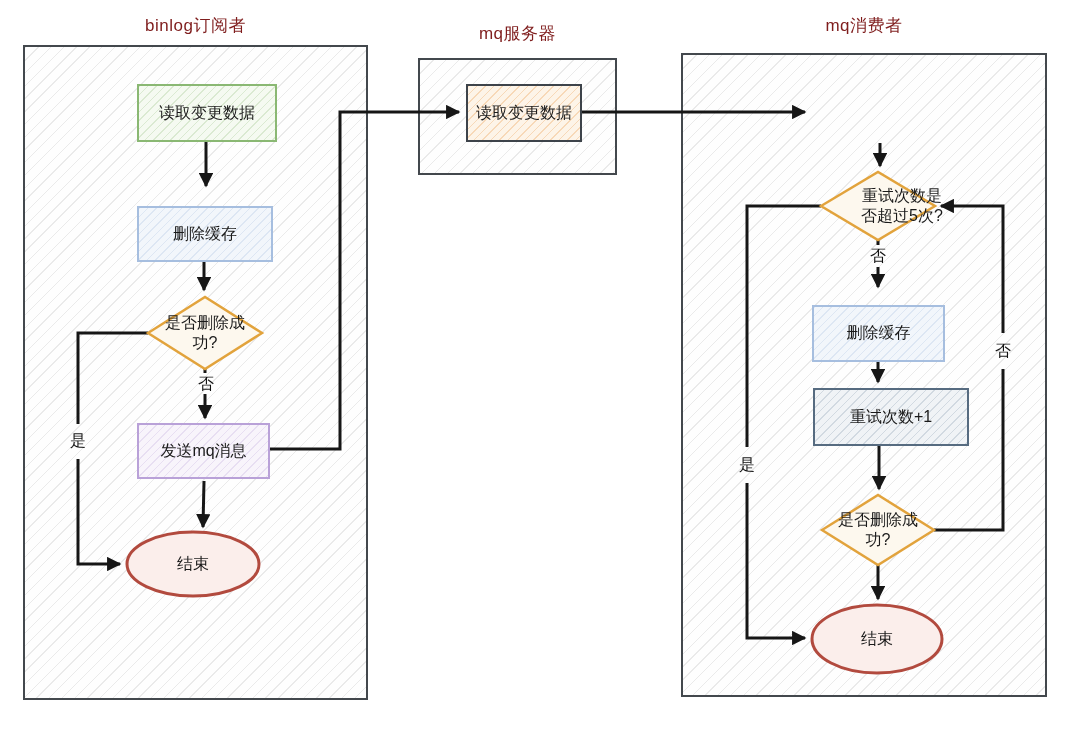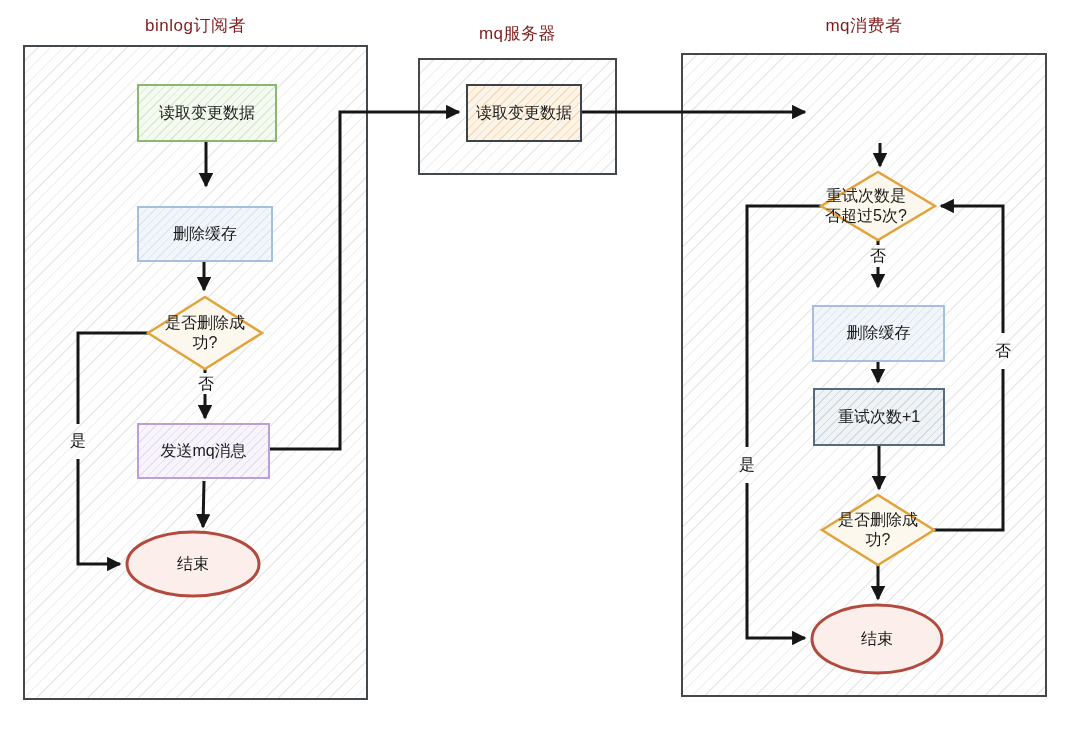--- a/index.html
+++ b/index.html
@@ -146,26 +146,26 @@
   </div>
   <div class="node box-purple" style="left:137px; top:423px; width:133px; height:56px;">
     <span>发送mq消息</span>
   </div>
   <div class="node box-storemq" style="left:466px; top:84px; width:116px; height:58px;">
     <span>读取变更数据</span>
   </div>
   <div class="node box-blue" style="left:812px; top:293px; width:133px; height:57px;">
     <span>删除缓存</span>
   </div>
-  <div class="node box-steel" style="left:813px; top:388px; width:132px; height:58px;">
+  <div class="node box-steel" style="left:813px; top:388px; width:156px; height:58px;">
     <span>重试次数+1</span>
   </div>
 
   <div class="shape-label" style="left:163px; top:311px; width:84px; height:44px;">是否删除成功?</div>
-  <div class="shape-label" style="left:824px; top:184px; width:84px; height:44px;">重试次数是否超过5次?</div>
+  <div class="shape-label" style="left:860px; top:184px; width:84px; height:44px;">重试次数是否超过5次?</div>
   <div class="shape-label" style="left:836px; top:508px; width:84px; height:44px;">是否删除成功?</div>
 
   <div class="shape-label" style="left:153px; top:552px; width:80px; height:24px;">结束</div>
   <div class="shape-label" style="left:837px; top:627px; width:80px; height:24px;">结束</div>
 
   <div class="edge-label" style="left:206px; top:384px;">否</div>
   <div class="edge-label" style="left:78px; top:441px;">是</div>
   <div class="edge-label" style="left:878px; top:256px;">否</div>
   <div class="edge-label" style="left:747px; top:465px;">是</div>
   <div class="edge-label" style="left:1003px; top:351px;">否</div>

